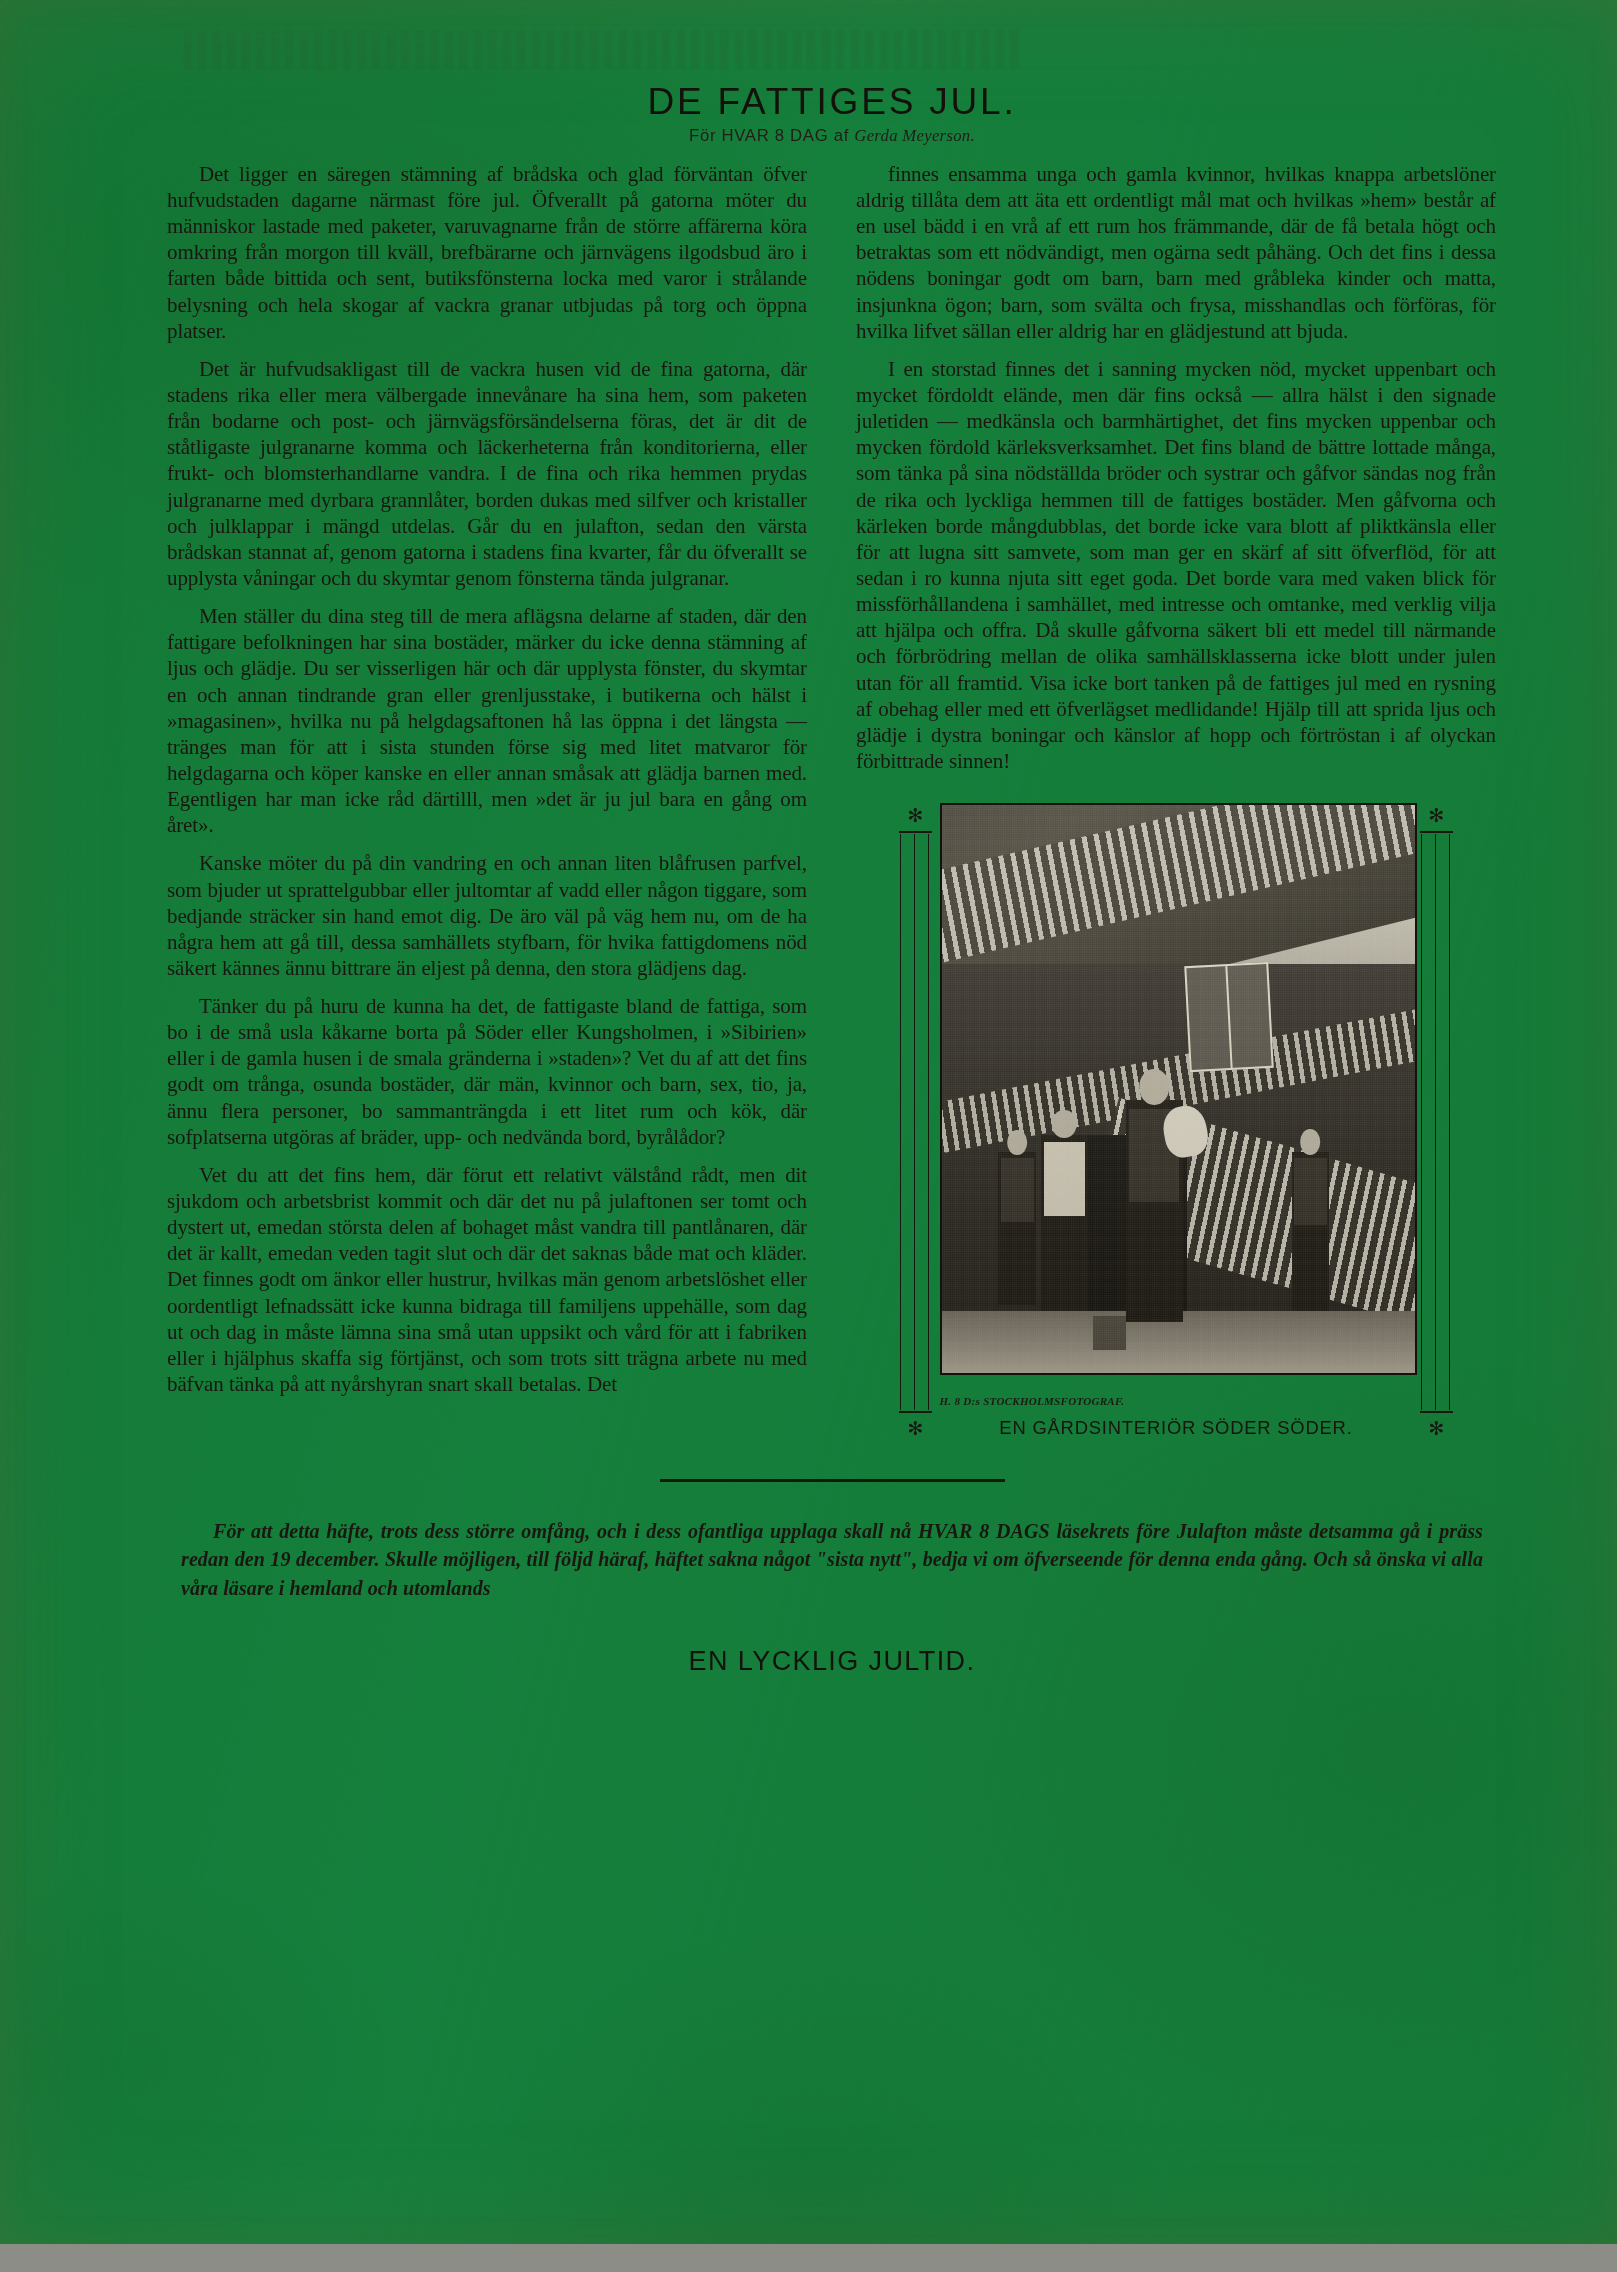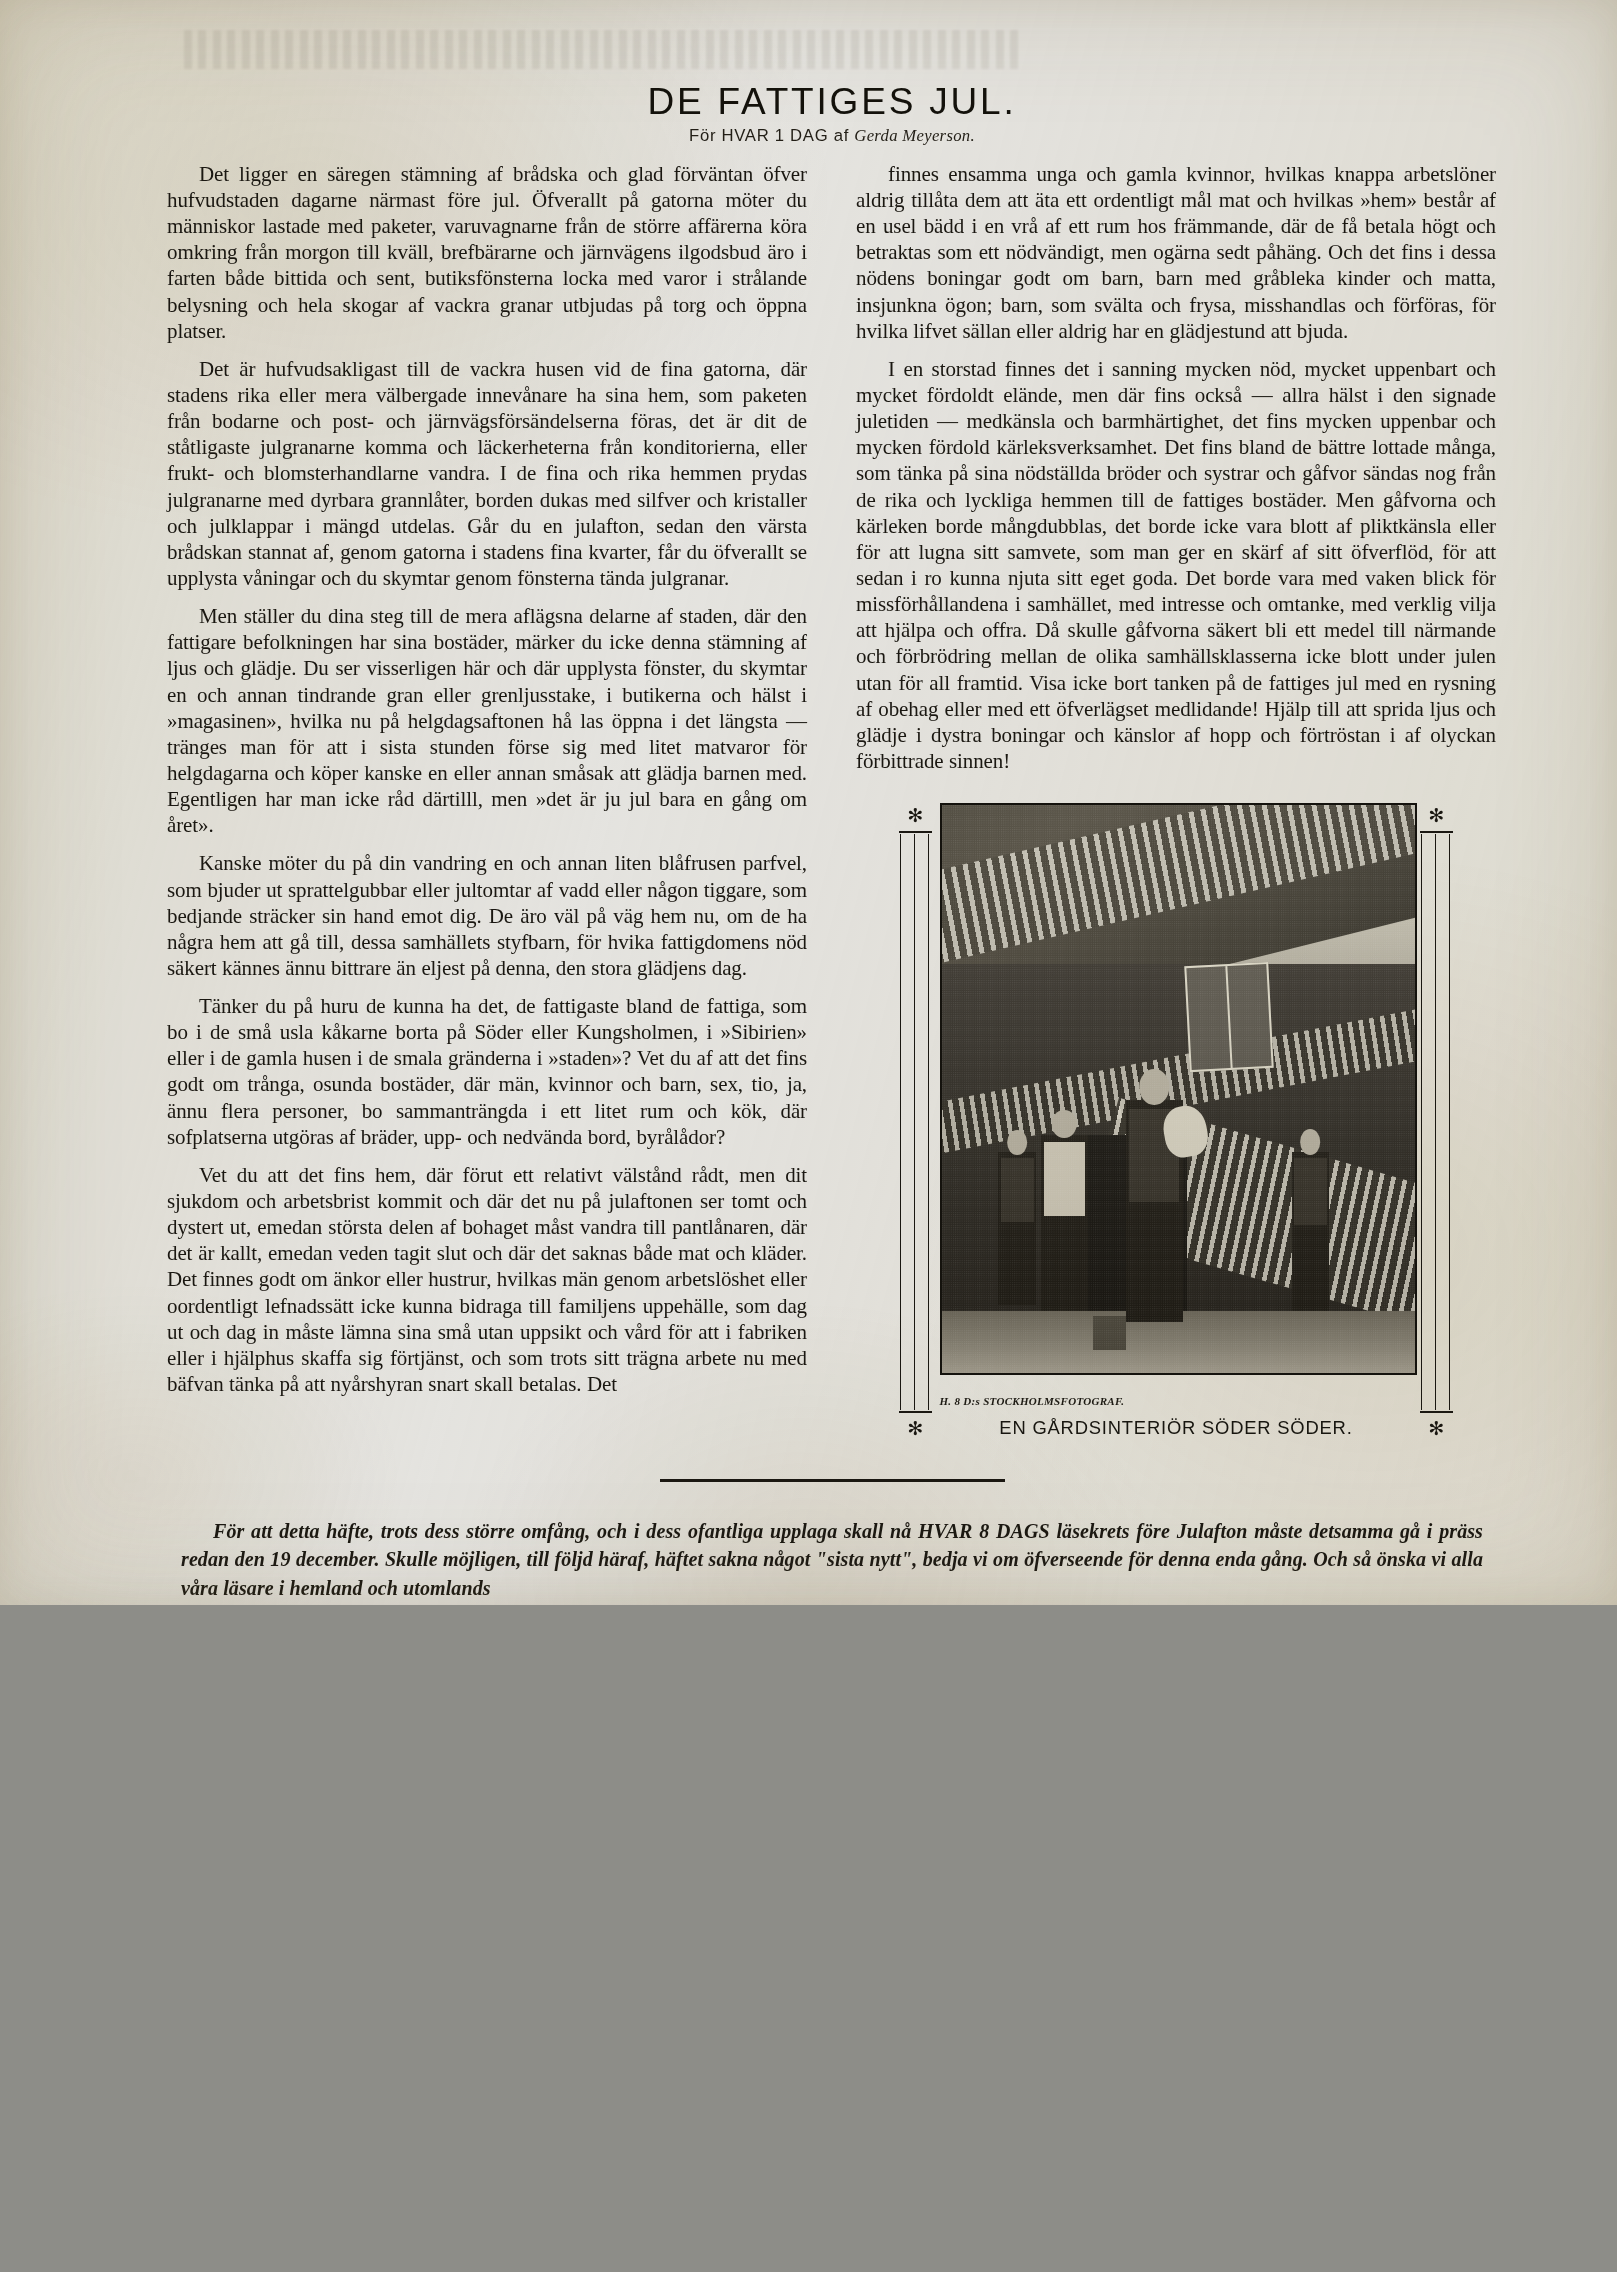--- a/index.html
+++ b/index.html
@@ -4,22 +4,22 @@
 <style>
   html, body {
     margin: 0;
     padding: 0;
     background: #8d8d88;
   }
 
   .page {
     position: relative;
     width: 1618px;
-    height: 1605px;
-    background: #e5e5e5;
+    height: 2244px;
+    background: #15803d;
     overflow: hidden;
     font-family: "Liberation Serif", "DejaVu Serif", serif;
     color: #17150f;
     text-decoration: underline;
   }
 
   
   .paper-grain {
     position: absolute;
     inset: 0;
@@ -327,21 +327,21 @@
 
 <div class="page">
   <div class="paper-grain"></div>
   <div class="ghost"></div>
 
   <div class="content">
 
     <div class="masthead">
       <h1 class="article-title">DE FATTIGES JUL.</h1>
       <div class="byline">
-        <span>För HVAR 1 DAG af </span><span class="author">Gerda Meyerson.</span>
+        <span>För HVAR 8 DAG af </span><span class="author">Gerda Meyerson.</span>
       </div>
     </div>
 
     <div class="columns">
 
       <div class="col">
         <p>Det ligger en säregen stämning af brådska och glad förväntan öfver hufvudstaden dagarne närmast före jul. Öfverallt på gatorna möter du människor lastade med paketer, varuvagnarne från de större affärerna köra omkring från morgon till kväll, brefbärarne och järnvägens ilgodsbud äro i farten både bittida och sent, butiksfönsterna locka med varor i strålande belysning och hela skogar af vackra granar utbjudas på torg och öppna platser.</p>
         <p>Det är hufvudsakligast till de vackra husen vid de fina gatorna, där stadens rika eller mera välbergade innevånare ha sina hem, som paketen från bodarne och post- och järnvägsförsändelserna föras, det är dit de ståtligaste julgranarne komma och läckerheterna från konditorierna, eller frukt- och blomsterhandlarne vandra. I de fina och rika hemmen prydas julgranarne med dyrbara grannlåter, borden dukas med silfver och kristaller och julklappar i mängd utdelas. Går du en julafton, sedan den värsta brådskan stannat af, genom gatorna i stadens fina kvarter, får du öfverallt se upplysta våningar och du skymtar genom fönsterna tända julgranar.</p>
         <p>Men ställer du dina steg till de mera aflägsna delarne af staden, där den fattigare befolkningen har sina bostäder, märker du icke denna stämning af ljus och glädje. Du ser visserligen här och där upplysta fönster, du skymtar en och annan tindrande gran eller grenljusstake, i butikerna och hälst i »magasinen», hvilka nu på helgdagsaftonen hå las öppna i det längsta — tränges man för att i sista stunden förse sig med litet matvaror för helgdagarna och köper kanske en eller annan småsak att glädja barnen med. Egentligen har man icke råd därtilll, men »det är ju jul bara en gång om året».</p>
         <p>Kanske möter du på din vandring en och annan liten blåfrusen parfvel, som bjuder ut sprattelgubbar eller jultomtar af vadd eller någon tiggare, som bedjande sträcker sin hand emot dig. De äro väl på väg hem nu, om de ha några hem att gå till, dessa samhällets styfbarn, för hvika fattigdomens nöd säkert kännes ännu bittrare än eljest på denna, den stora glädjens dag.</p>

